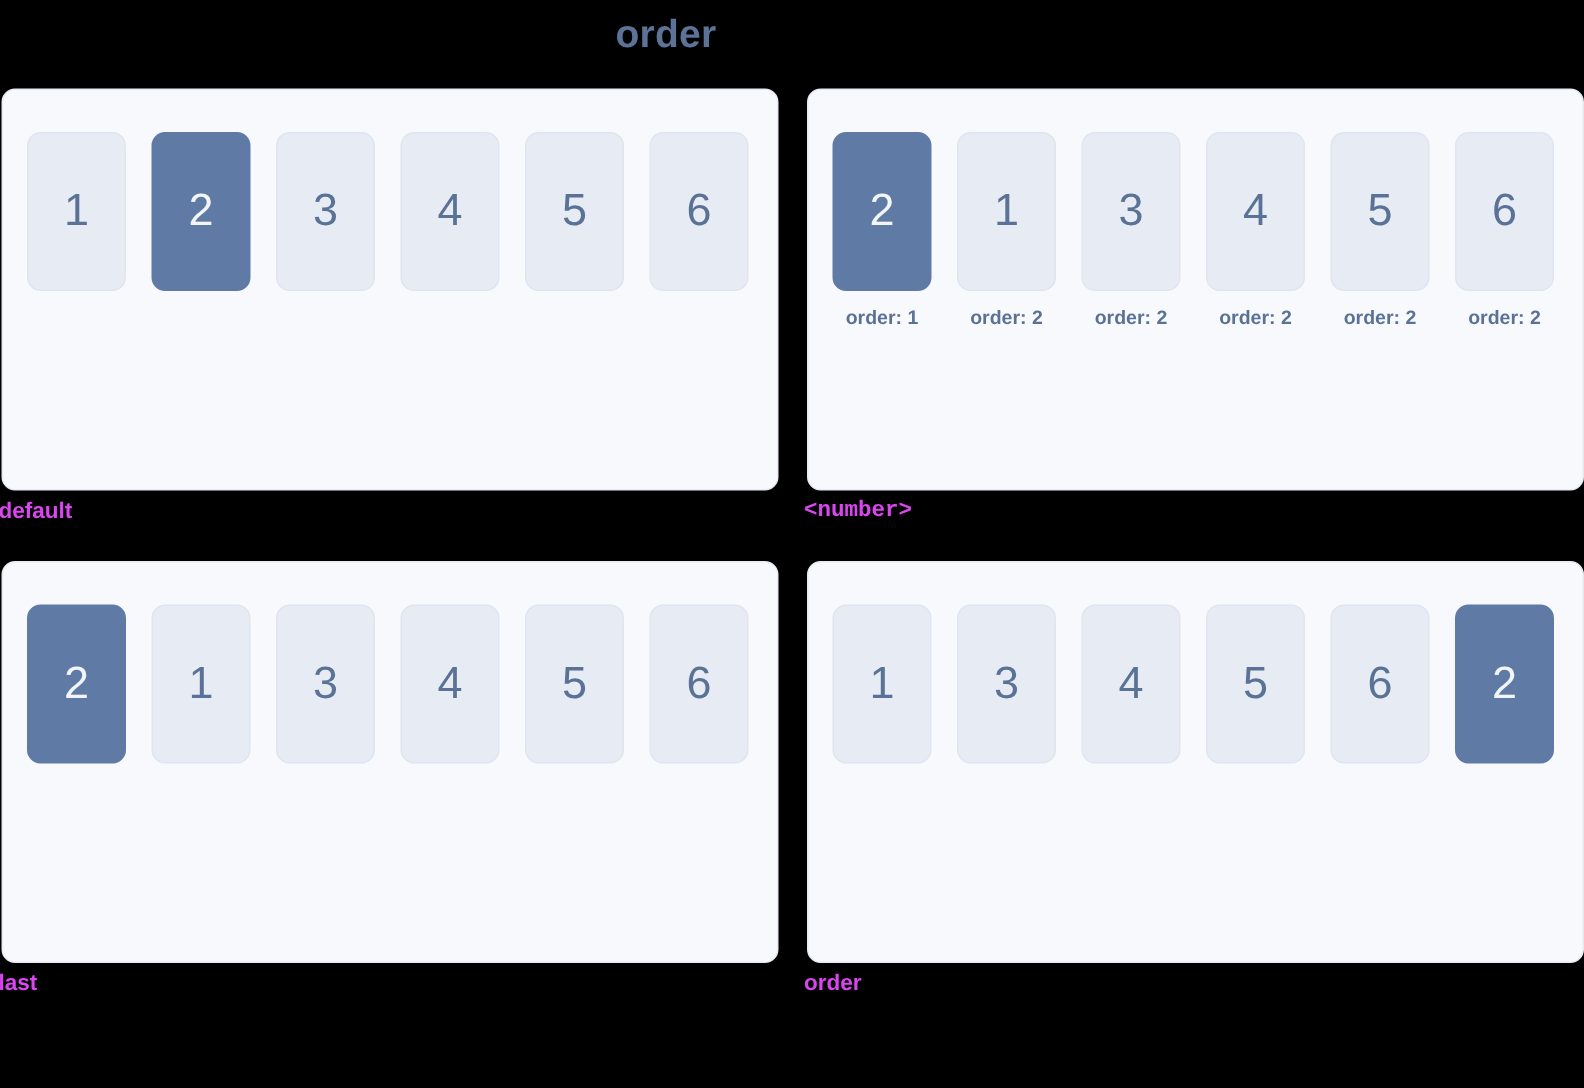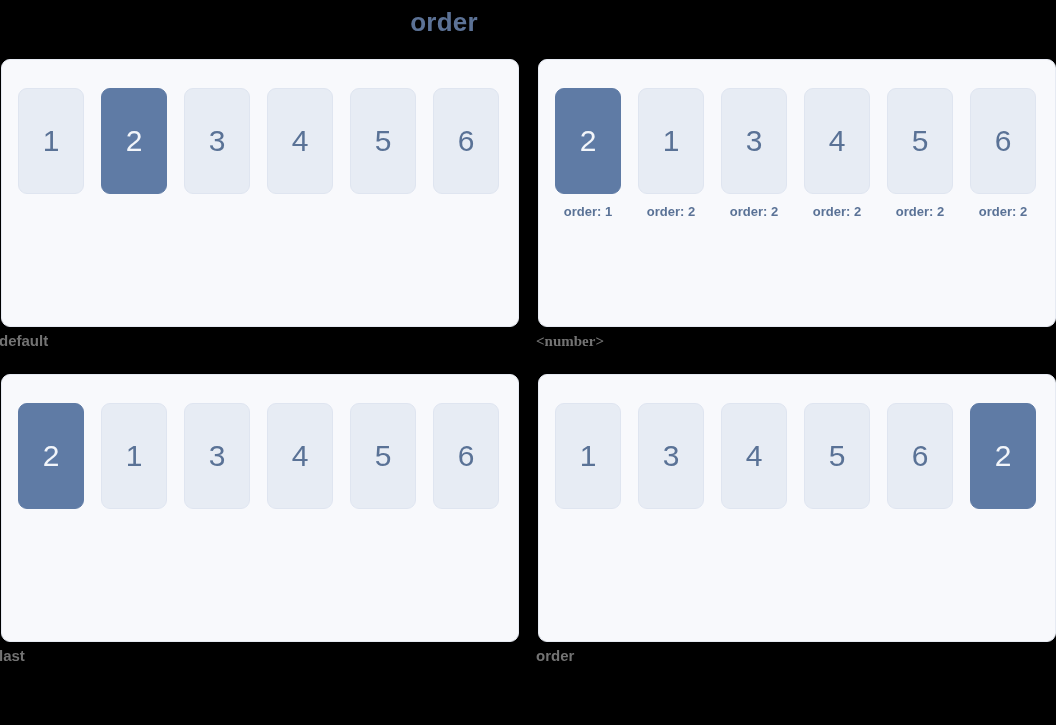--- a/index.html
+++ b/index.html
@@ -105,27 +105,27 @@
     white-space: nowrap;
     line-height: 16px;
   }
 
   .cell-label {
     position: absolute;
     left: -2px;
     bottom: 0px;
     font-size: 15px;
     font-weight: bold;
-    color: #737373;
+    color: #d946ef;
     line-height: 20px;
     white-space: nowrap;
   }
 
   .cell-label.mono {
-    font-family: Liberation Serif, serif;
+    font-family: Liberation Mono, monospace;
     font-size: 15px;
     margin-top: 32px;
   }
 </style>
 </head>
 <body>
 
 <div class="page-title">order</div>
 
 <div class="demo-grid">

